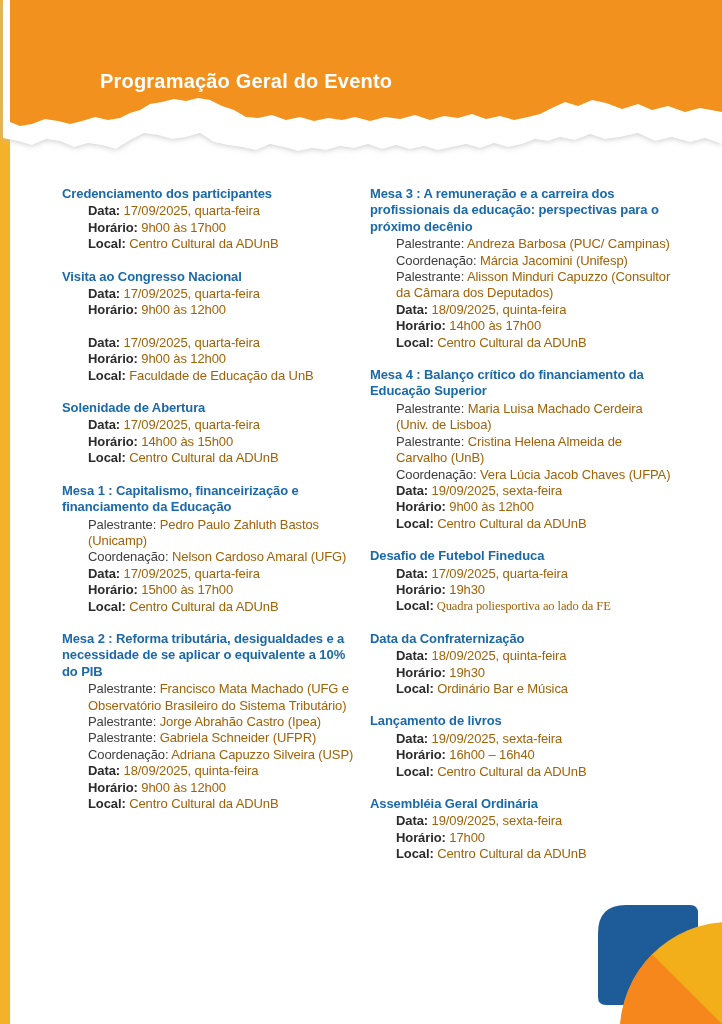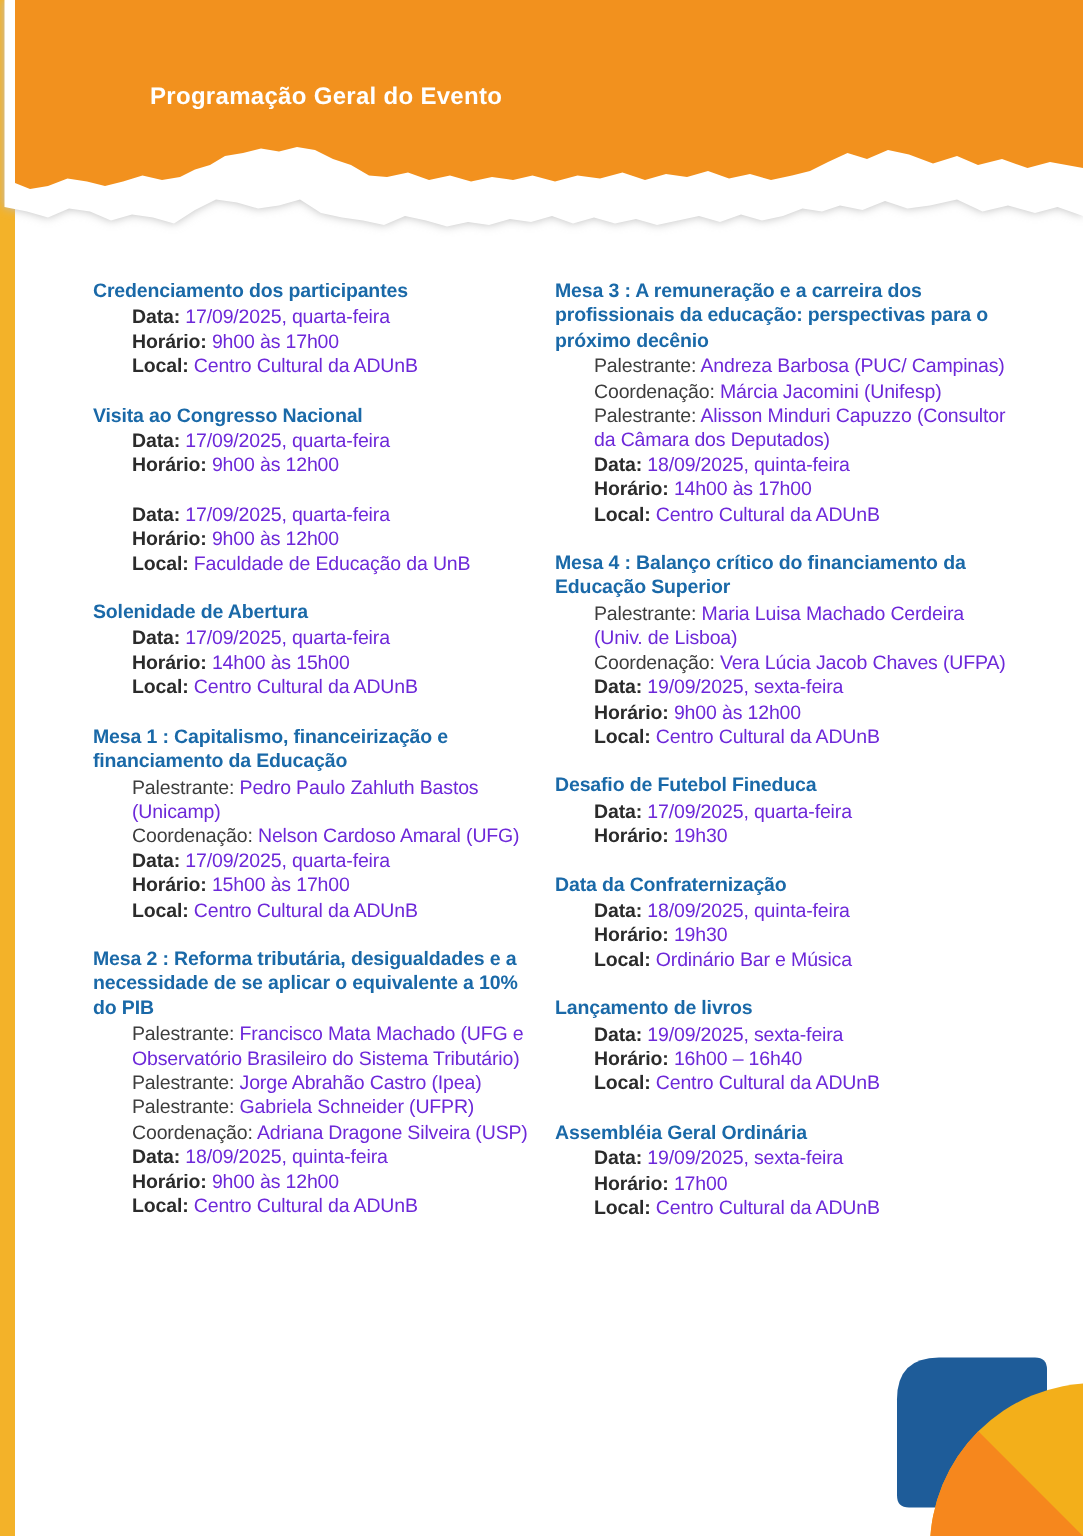--- a/index.html
+++ b/index.html
@@ -6,39 +6,39 @@
   body{
     width:722px;height:1024px;position:relative;background:#ffffff;overflow:hidden;
     font-family:"Liberation Sans","DejaVu Sans",sans-serif;
     -webkit-font-smoothing:antialiased;
   }
   
   .stripe{position:absolute;left:0;top:0;width:10px;height:1024px;background:#F3B229;z-index:0;}
   
   .torn{position:absolute;left:0;top:0;width:722px;height:170px;z-index:1;}
   .page-title{
-    position:absolute;left:100px;top:56px;z-index:2;
-    color:#ffffff;font-size:16px;font-weight:bold;letter-spacing:.2px;
+    position:absolute;left:100px;top:70px;z-index:2;
+    color:#ffffff;font-size:20px;font-weight:bold;letter-spacing:.2px;
   }
   
   .content{
     position:absolute;left:62px;top:186px;z-index:1;
     display:flex;gap:6px;
   }
   .col{width:302px;}
   .section{margin-bottom:16px;}
   .sec-title{
     color:#1A69A8;font-weight:bold;font-size:13px;line-height:16.4px;
     letter-spacing:-0.1px;margin-bottom:1px;
   }
   .details{padding-left:26px;}
   .line{font-size:13px;line-height:16.4px;color:#3D3D3D;letter-spacing:-0.1px;}
   .lab{color:#3D3D3D;text-align:right;}
   .lab.strong{font-weight:bold;color:#2B2B2B;}
-  .val{color:#6d28d9;}
+  .val{color:#a16207;}
   .val.script{font-family:cursive;font-size:12.5px;}
   
   .corner{position:absolute;right:0;bottom:0;width:162px;height:164px;z-index:0;}
 </style>
 </head>
 <body>
 
 <div class="stripe"></div>
 
 <svg class="torn" viewBox="0 0 722 170" xmlns="http://www.w3.org/2000/svg">
@@ -98,21 +98,21 @@
           <div class="line"><span class="lab strong">Horário:</span><span class="val"> 15h00 às 17h00</span></div>
           <div class="line"><span class="lab strong">Local:</span><span class="val"> Centro Cultural da ADUnB</span></div>
         </div>
       </div>
       <div class="section">
         <div class="sec-title">Mesa 2 : Reforma tributária, desigualdades e a necessidade de se aplicar o equivalente a 10% do PIB</div>
         <div class="details">
           <div class="line"><span class="lab">Palestrante:</span><span class="val"> Francisco Mata Machado (UFG e Observatório Brasileiro do Sistema Tributário)</span></div>
           <div class="line"><span class="lab">Palestrante:</span><span class="val"> Jorge Abrahão Castro (Ipea)</span></div>
           <div class="line"><span class="lab">Palestrante:</span><span class="val"> Gabriela Schneider (UFPR)</span></div>
-          <div class="line"><span class="lab">Coordenação:</span><span class="val"> Adriana Dragone Silveira (USP)</span></div>
+          <div class="line"><span class="lab">Coordenação:</span><span class="val"> Adriana Capuzzo Silveira (USP)</span></div>
           <div class="line"><span class="lab strong">Data:</span><span class="val"> 18/09/2025, quinta-feira</span></div>
           <div class="line"><span class="lab strong">Horário:</span><span class="val"> 9h00 às 12h00</span></div>
           <div class="line"><span class="lab strong">Local:</span><span class="val"> Centro Cultural da ADUnB</span></div>
         </div>
       </div>
     </div>
   <div class="col">
       <div class="section">
         <div class="sec-title">Mesa 3 : A remuneração e a carreira dos profissionais da educação: perspectivas para o próximo decênio</div>
         <div class="details">
@@ -121,31 +121,33 @@
           <div class="line"><span class="lab">Palestrante:</span><span class="val"> Alisson Minduri Capuzzo (Consultor da Câmara dos Deputados)</span></div>
           <div class="line"><span class="lab strong">Data:</span><span class="val"> 18/09/2025, quinta-feira</span></div>
           <div class="line"><span class="lab strong">Horário:</span><span class="val"> 14h00 às 17h00</span></div>
           <div class="line"><span class="lab strong">Local:</span><span class="val"> Centro Cultural da ADUnB</span></div>
         </div>
       </div>
       <div class="section">
         <div class="sec-title">Mesa 4 : Balanço crítico do financiamento da Educação Superior</div>
         <div class="details">
           <div class="line"><span class="lab">Palestrante:</span><span class="val"> Maria Luisa Machado Cerdeira (Univ. de Lisboa)</span></div>
+          <div class="line"><span class="lab">Palestrante:</span><span class="val"> Cristina Helena Almeida de Carvalho (UnB)</span></div>
           <div class="line"><span class="lab">Coordenação:</span><span class="val"> Vera Lúcia Jacob Chaves (UFPA)</span></div>
           <div class="line"><span class="lab strong">Data:</span><span class="val"> 19/09/2025, sexta-feira</span></div>
           <div class="line"><span class="lab strong">Horário:</span><span class="val"> 9h00 às 12h00</span></div>
           <div class="line"><span class="lab strong">Local:</span><span class="val"> Centro Cultural da ADUnB</span></div>
         </div>
       </div>
       <div class="section">
         <div class="sec-title">Desafio de Futebol Fineduca</div>
         <div class="details">
           <div class="line"><span class="lab strong">Data:</span><span class="val"> 17/09/2025, quarta-feira</span></div>
           <div class="line"><span class="lab strong">Horário:</span><span class="val"> 19h30</span></div>
+          <div class="line"><span class="lab strong">Local:</span><span class="val script"> Quadra poliesportiva ao lado da FE</span></div>
         </div>
       </div>
       <div class="section">
         <div class="sec-title">Data da Confraternização</div>
         <div class="details">
           <div class="line"><span class="lab strong">Data:</span><span class="val"> 18/09/2025, quinta-feira</span></div>
           <div class="line"><span class="lab strong">Horário:</span><span class="val"> 19h30</span></div>
           <div class="line"><span class="lab strong">Local:</span><span class="val"> Ordinário Bar e Música</span></div>
         </div>
       </div>

